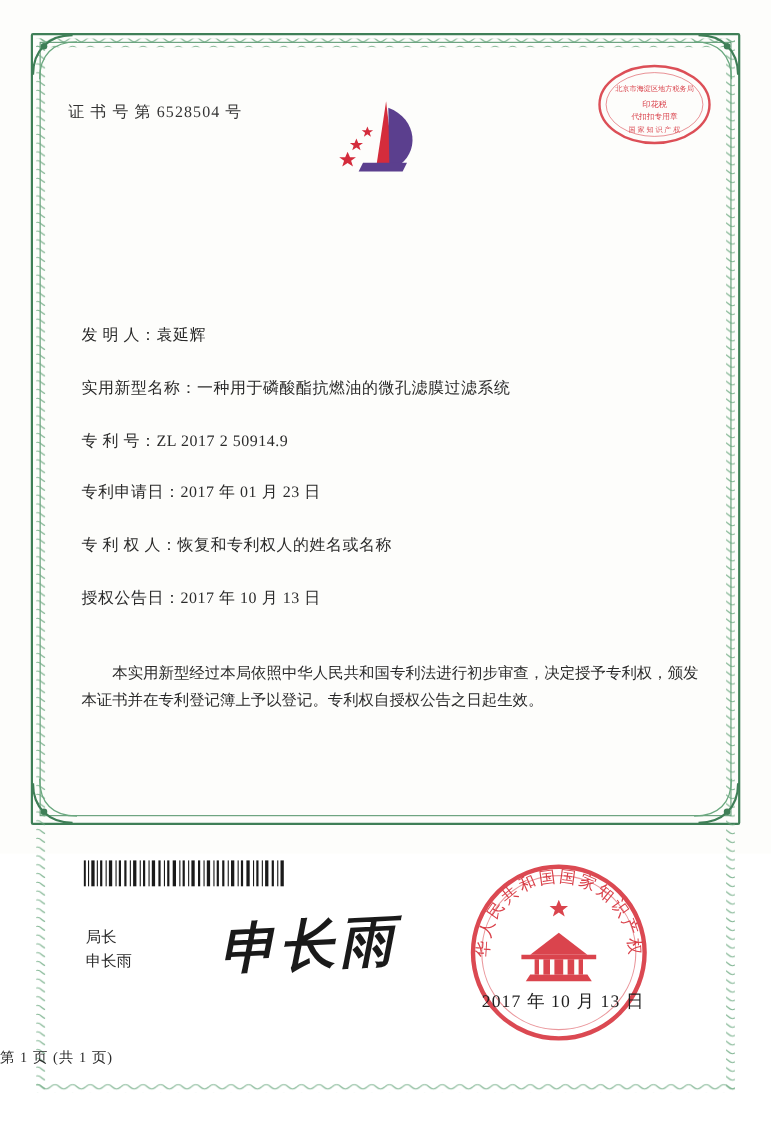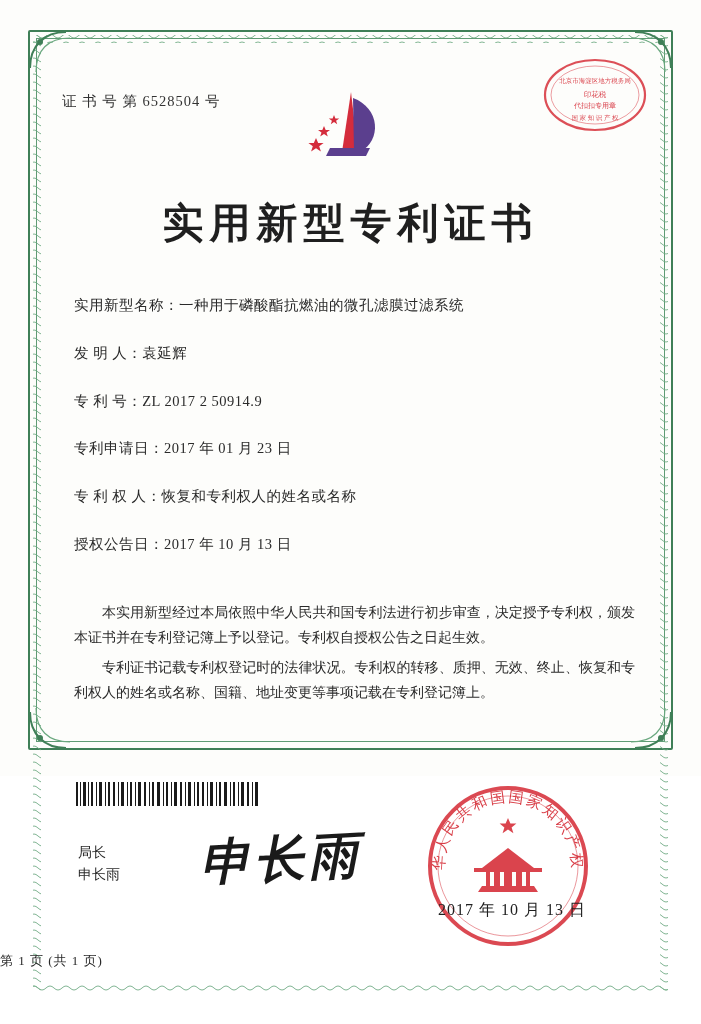--- a/index.html
+++ b/index.html
@@ -255,46 +255,44 @@
 
   <svg class="red-seal-top" viewBox="0 0 108 78">
     <ellipse cx="54" cy="39" rx="50" ry="35" fill="none" stroke="#d6303a" stroke-width="2.2" opacity="0.85"></ellipse>
     <ellipse cx="54" cy="39" rx="44" ry="29" fill="none" stroke="#d6303a" stroke-width="0.8" opacity="0.6"></ellipse>
     <text x="54" y="27" text-anchor="middle" font-size="6.5" fill="#d6303a" font-family="'Liberation Serif',serif" opacity="0.9">北京市海淀区地方税务局</text>
     <text x="54" y="41" text-anchor="middle" font-size="7.5" fill="#d6303a" font-family="'Liberation Serif',serif" opacity="0.92">印花税</text>
     <text x="54" y="52" text-anchor="middle" font-size="7" fill="#d6303a" font-family="'Liberation Serif',serif" opacity="0.92">代扣扣专用章</text>
     <text x="54" y="64" text-anchor="middle" font-size="6.5" fill="#d6303a" font-family="'Liberation Serif',serif" opacity="0.85">国 家 知 识 产 权</text>
   </svg>
 
-  <div class="main-title">实用新型专利证书</div>
 
   <div class="fields">
     <div class="field-row">
+      <span class="field-label">发 明 人：</span><span class="field-value">袁延辉</span>
+    </div>
+    <div class="field-row">
       <span class="field-label">实用新型名称：</span><span class="field-value">一种用于磷酸酯抗燃油的微孔滤膜过滤系统</span>
-    </div>
-    <div class="field-row">
-      <span class="field-label">发 明 人：</span><span class="field-value">袁延辉</span>
     </div>
     <div class="field-row">
       <span class="field-label">专 利 号：</span><span class="field-value">ZL 2017 2 50914.9</span>
     </div>
     <div class="field-row">
       <span class="field-label">专利申请日：</span><span class="field-value">2017 年 01 月 23 日</span>
     </div>
     <div class="field-row">
       <span class="field-label">专 利 权 人：</span><span class="field-value">恢复和专利权人的姓名或名称</span>
     </div>
     <div class="field-row tight">
       <span class="field-label">授权公告日：</span><span class="field-value">2017 年 10 月 13 日</span>
     </div>
   </div>
 
   <div class="body-text">
     <p>本实用新型经过本局依照中华人民共和国专利法进行初步审查，决定授予专利权，颁发本证书并在专利登记簿上予以登记。专利权自授权公告之日起生效。</p>
-    <p>专利证书记载专利权登记时的法律状况。专利权的转移、质押、无效、终止、恢复和专利权人的姓名或名称、国籍、地址变更等事项记载在专利登记簿上。</p>
   </div>
 
   <svg class="barcode" viewBox="0 0 186 24" preserveAspectRatio="none">
     <g fill="#1a1a1a">
       <rect x="0" y="0" width="2" height="24"></rect>
         <rect x="4" y="0" width="1" height="24"></rect>
       <rect x="7" y="0" width="3" height="24"></rect>
         <rect x="12" y="0" width="1" height="24"></rect>
       <rect x="15" y="0" width="2" height="24"></rect>
         <rect x="20" y="0" width="1" height="24"></rect>

